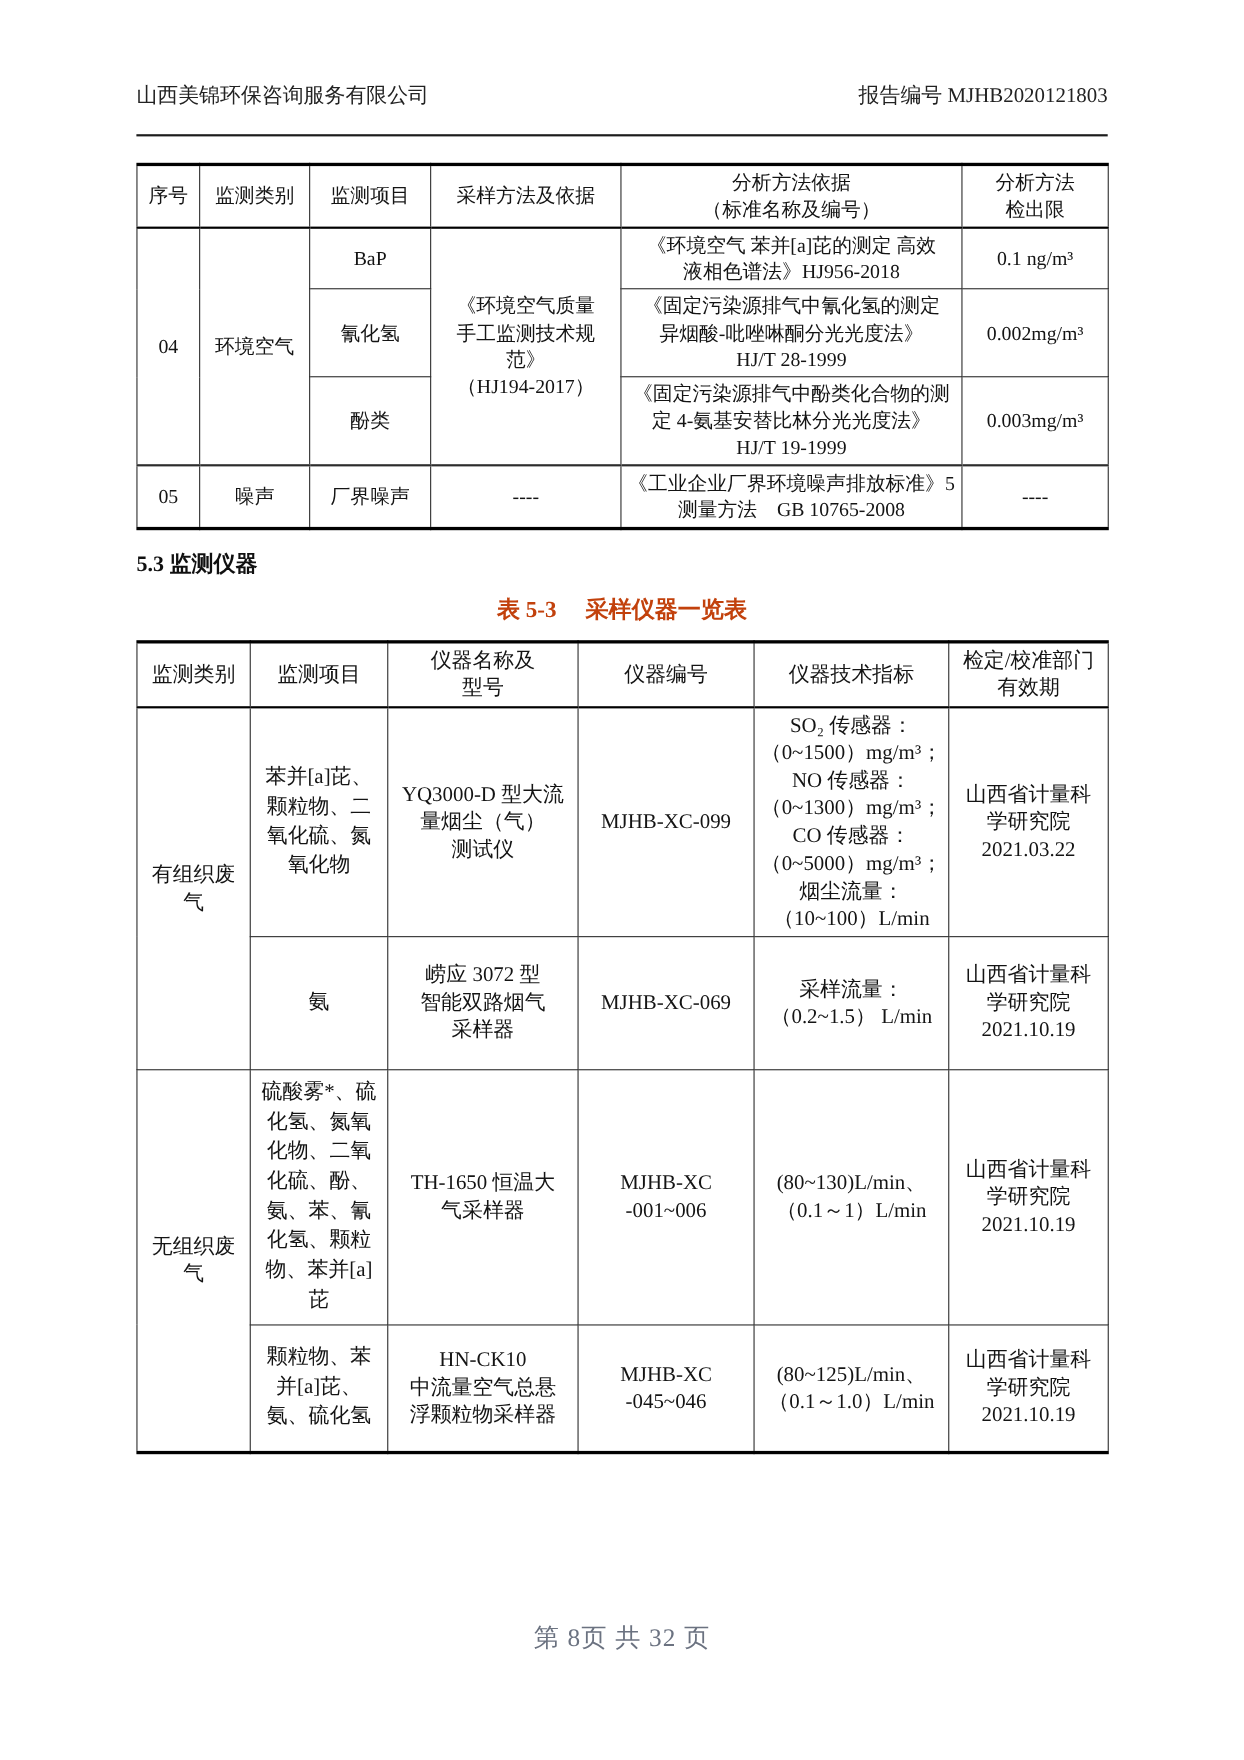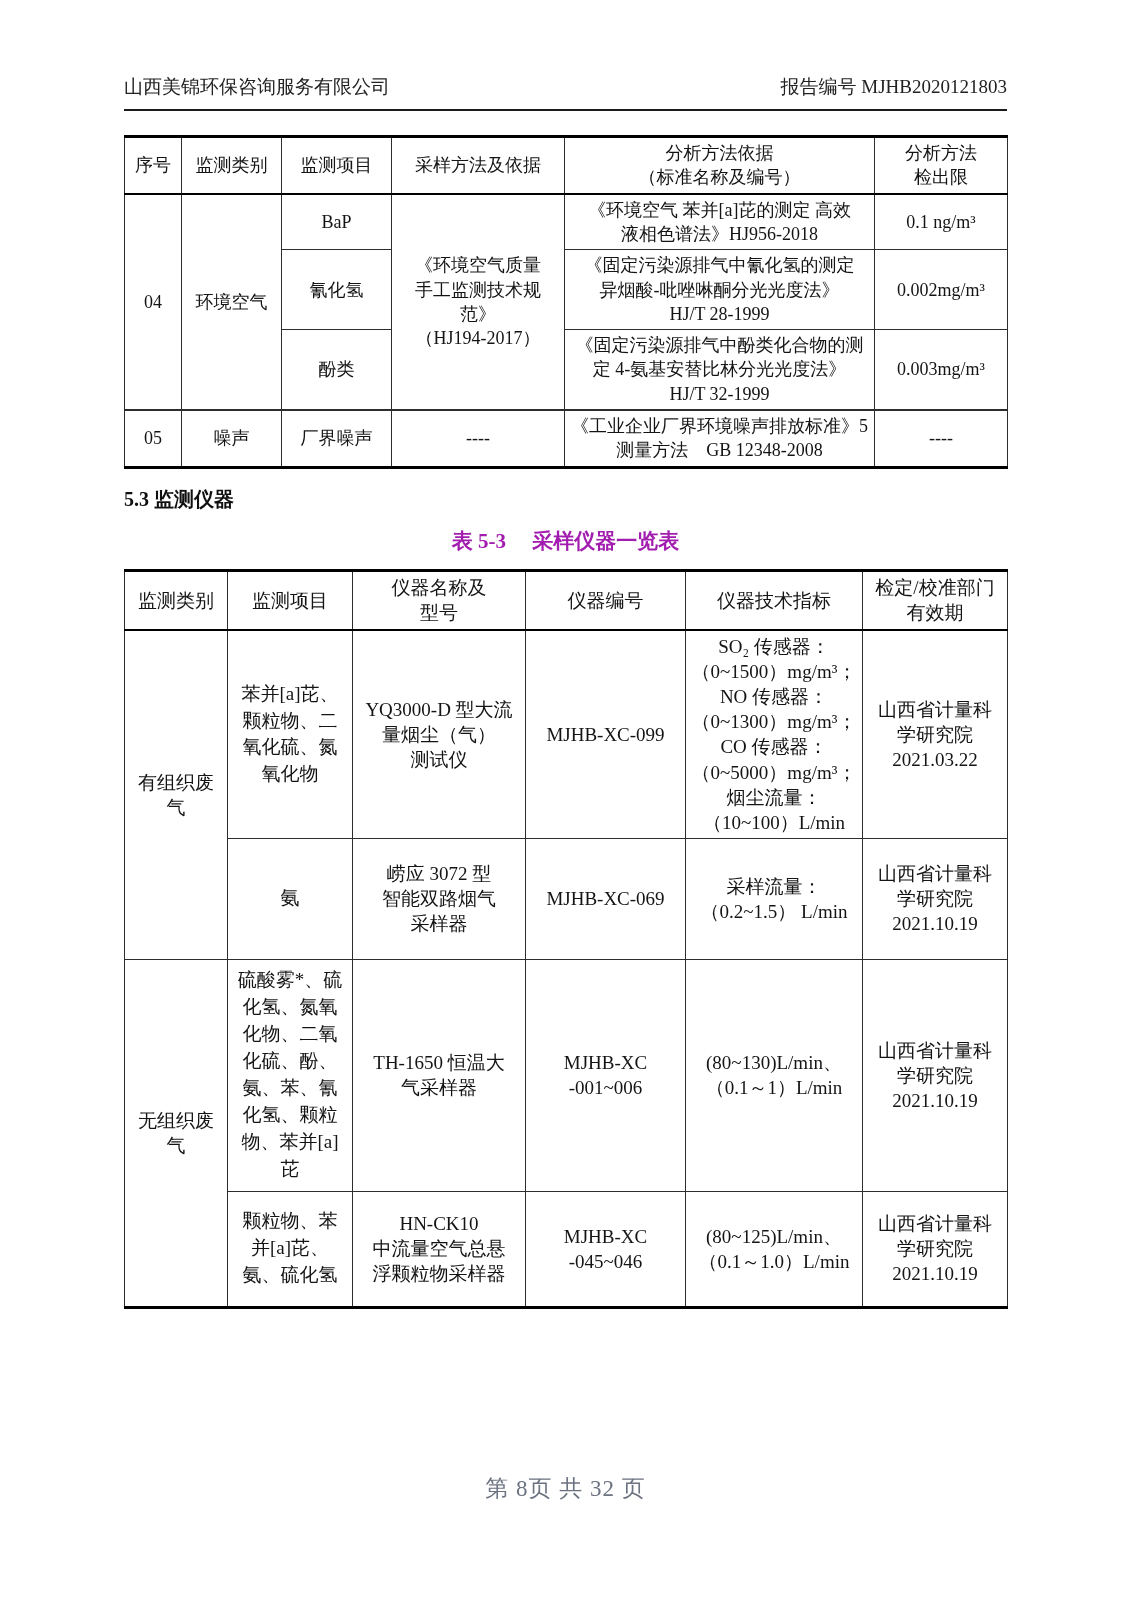--- a/index.html
+++ b/index.html
@@ -14,21 +14,21 @@
     color: #141414;
     overflow: hidden;
   }
   .content { width: 883px; margin: 0 auto; padding-top: 74px; }
 
   
   .page-header {
     display: flex;
     justify-content: space-between;
     align-items: flex-end;
-    padding-bottom: 9px;
+    padding-bottom: 22px;
     border-bottom: 2px solid #1c1c1c;
     font-size: 19px;
     color: #222;
   }
 
   
   .doc-table {
     width: 883px;
     border-collapse: collapse;
     table-layout: fixed;
@@ -64,21 +64,21 @@
     font-size: 24px;
     line-height: 2.0;
     text-indent: 2em;
     color: #151515;
   }
   .table-caption {
     margin-top: 14px;
     text-align: center;
     font-size: 21px;
     font-weight: bold;
-    color: #a21caf;
+    color: #c2410c;
   }
 
   .table-instruments { margin-top: 14px; font-size: 19px; line-height: 1.32; }
   .table-instruments thead tr { height: 60px; }
   .ti-row-1 { height: 176px; }
   .ti-row-2 { height: 121px; }
   .ti-row-3 { height: 232px; }
   .ti-row-4 { height: 116px; }
   .items-cell { line-height: 1.42; }
 
@@ -142,30 +142,30 @@
           <td>氰化氢</td>
           <td>《固定污染源排气中氰化氢的测定
 异烟酸-吡唑啉酮分光光度法》
 HJ/T 28-1999</td>
           <td>0.002mg/m³</td>
         </tr>
         <tr class="row-phenol">
           <td>酚类</td>
           <td>《固定污染源排气中酚类化合物的测
 定 4-氨基安替比林分光光度法》
-HJ/T 32-1999</td>
+HJ/T 19-1999</td>
           <td>0.003mg/m³</td>
         </tr>
         <tr class="row-noise">
           <td>05</td>
           <td>噪声</td>
           <td>厂界噪声</td>
           <td>----</td>
           <td>《工业企业厂界环境噪声排放标准》5
-测量方法　GB 12348-2008</td>
+测量方法　GB 10765-2008</td>
           <td>----</td>
         </tr>
       </tbody>
     </table>
 
     <h2 class="section-heading">5.3 监测仪器</h2>
 
 
     <div class="table-caption">表 5-3　 采样仪器一览表</div>
 

